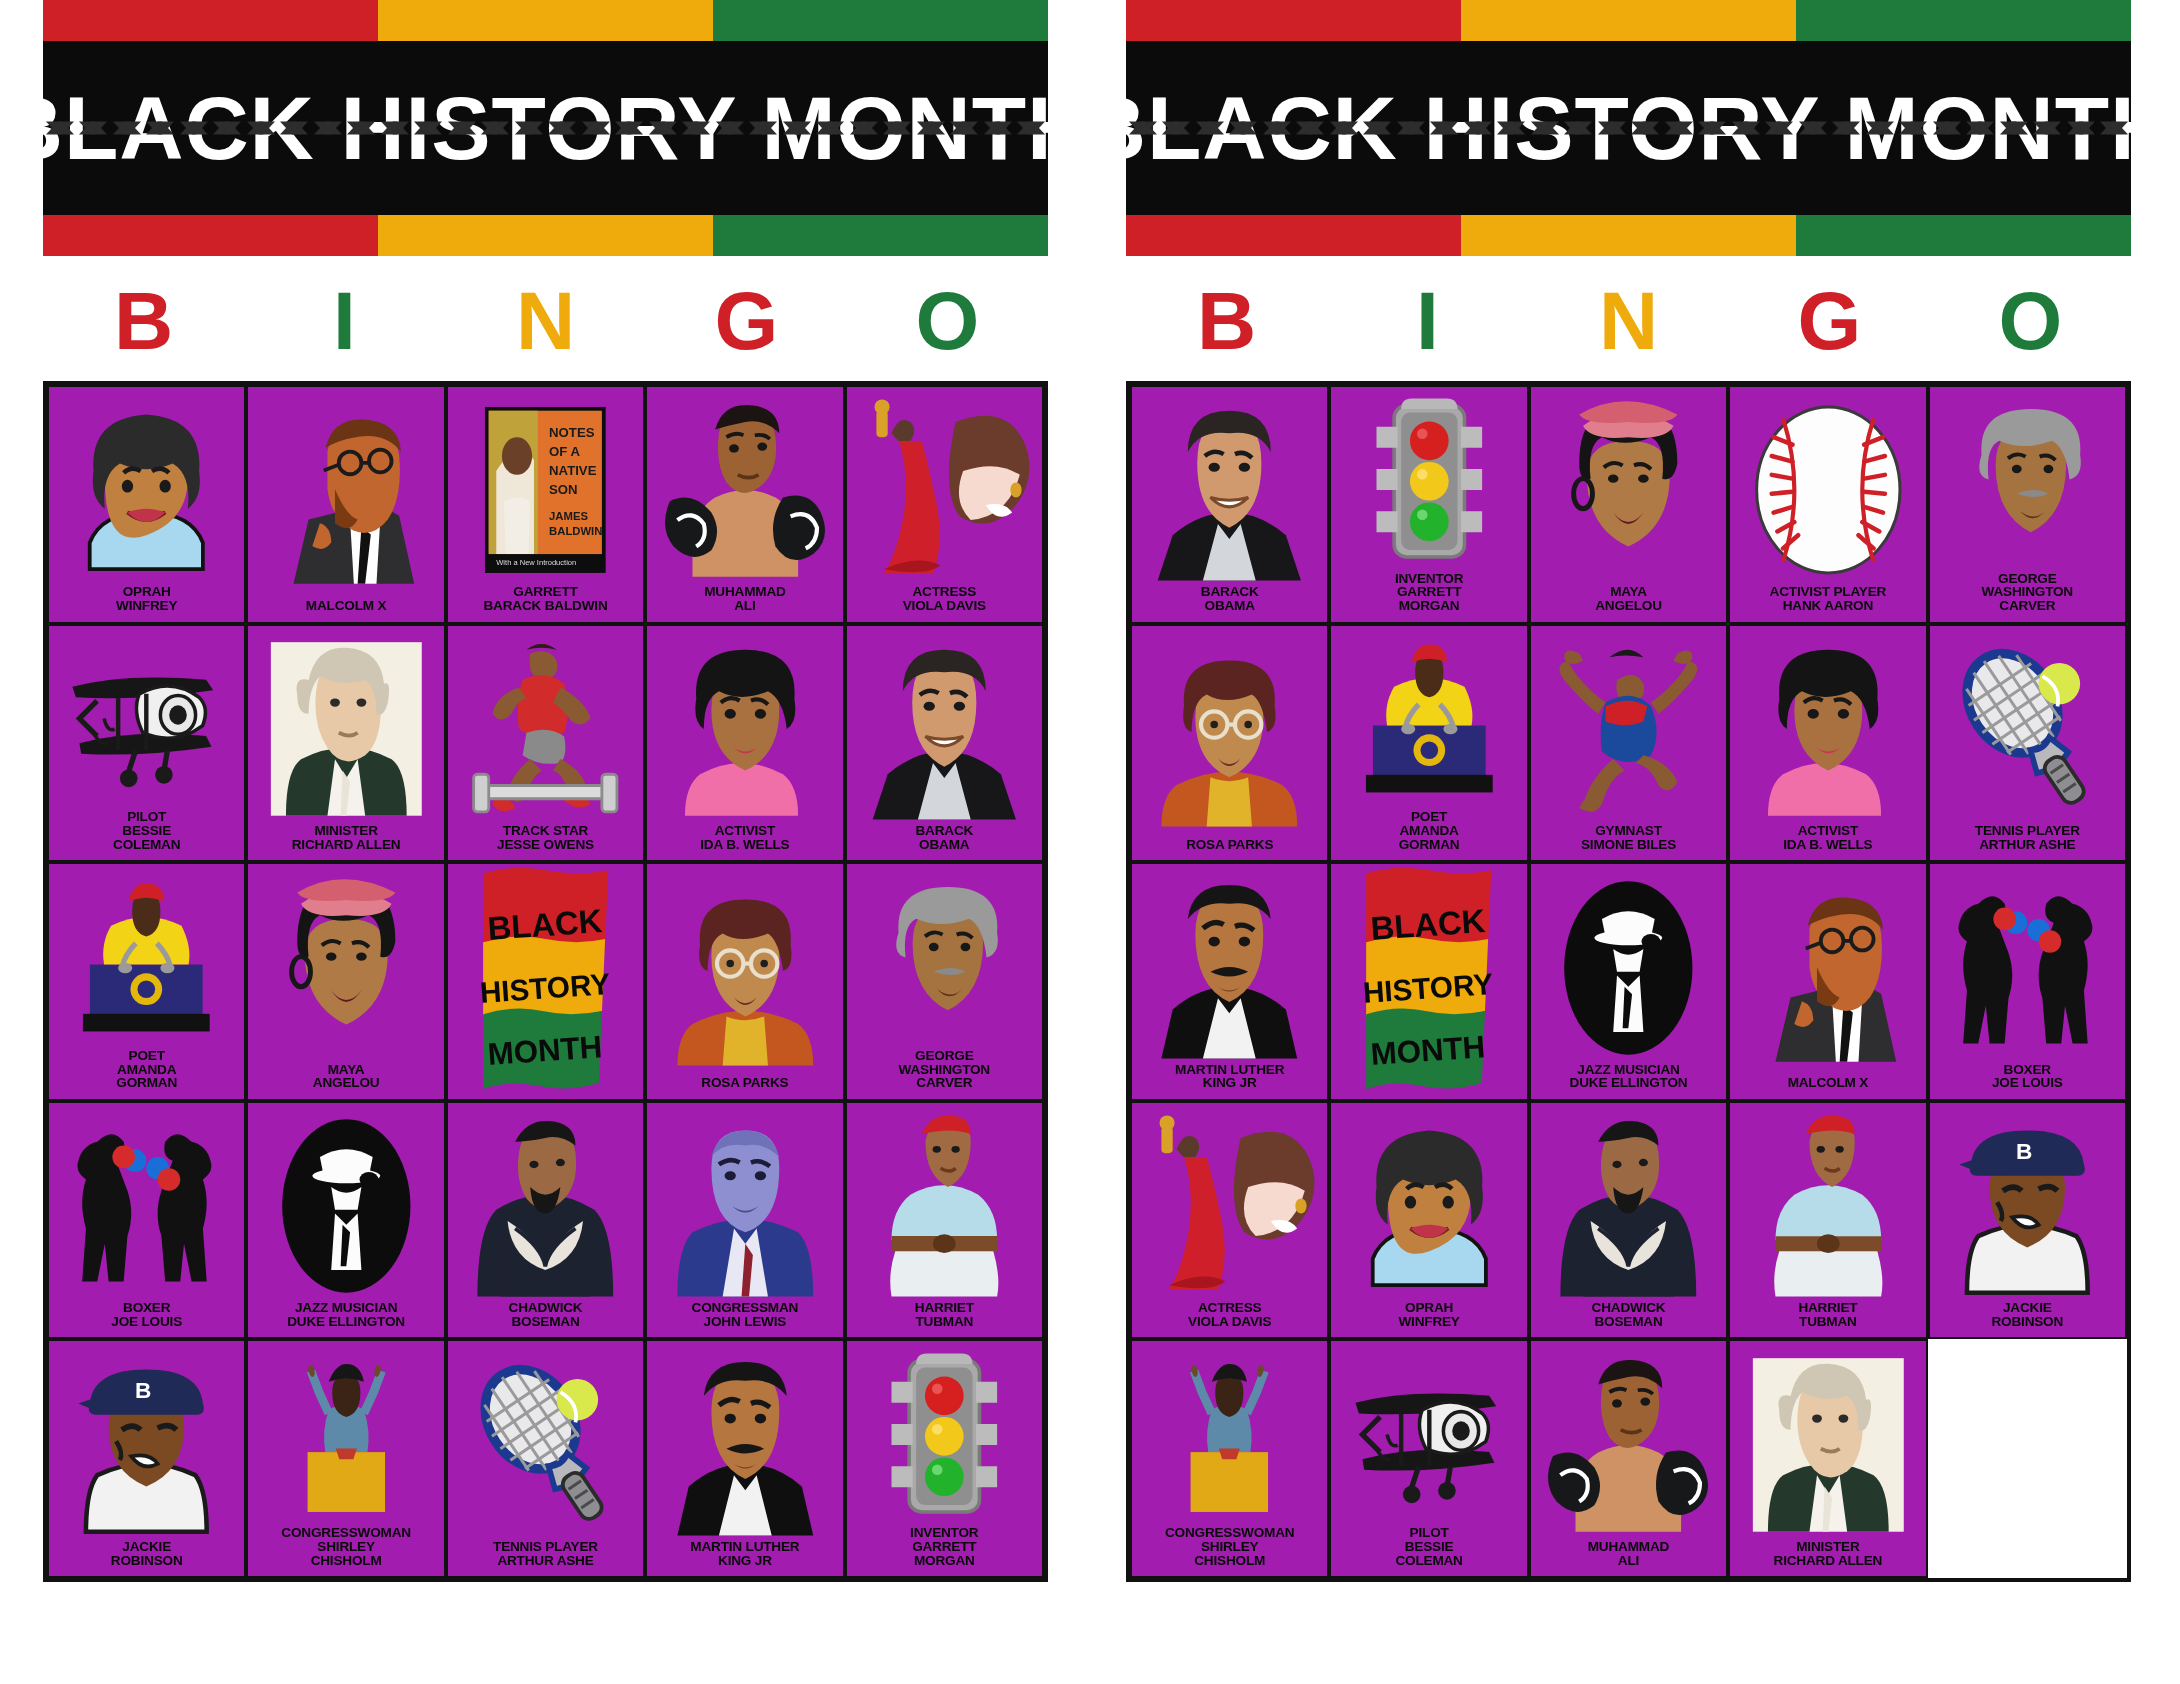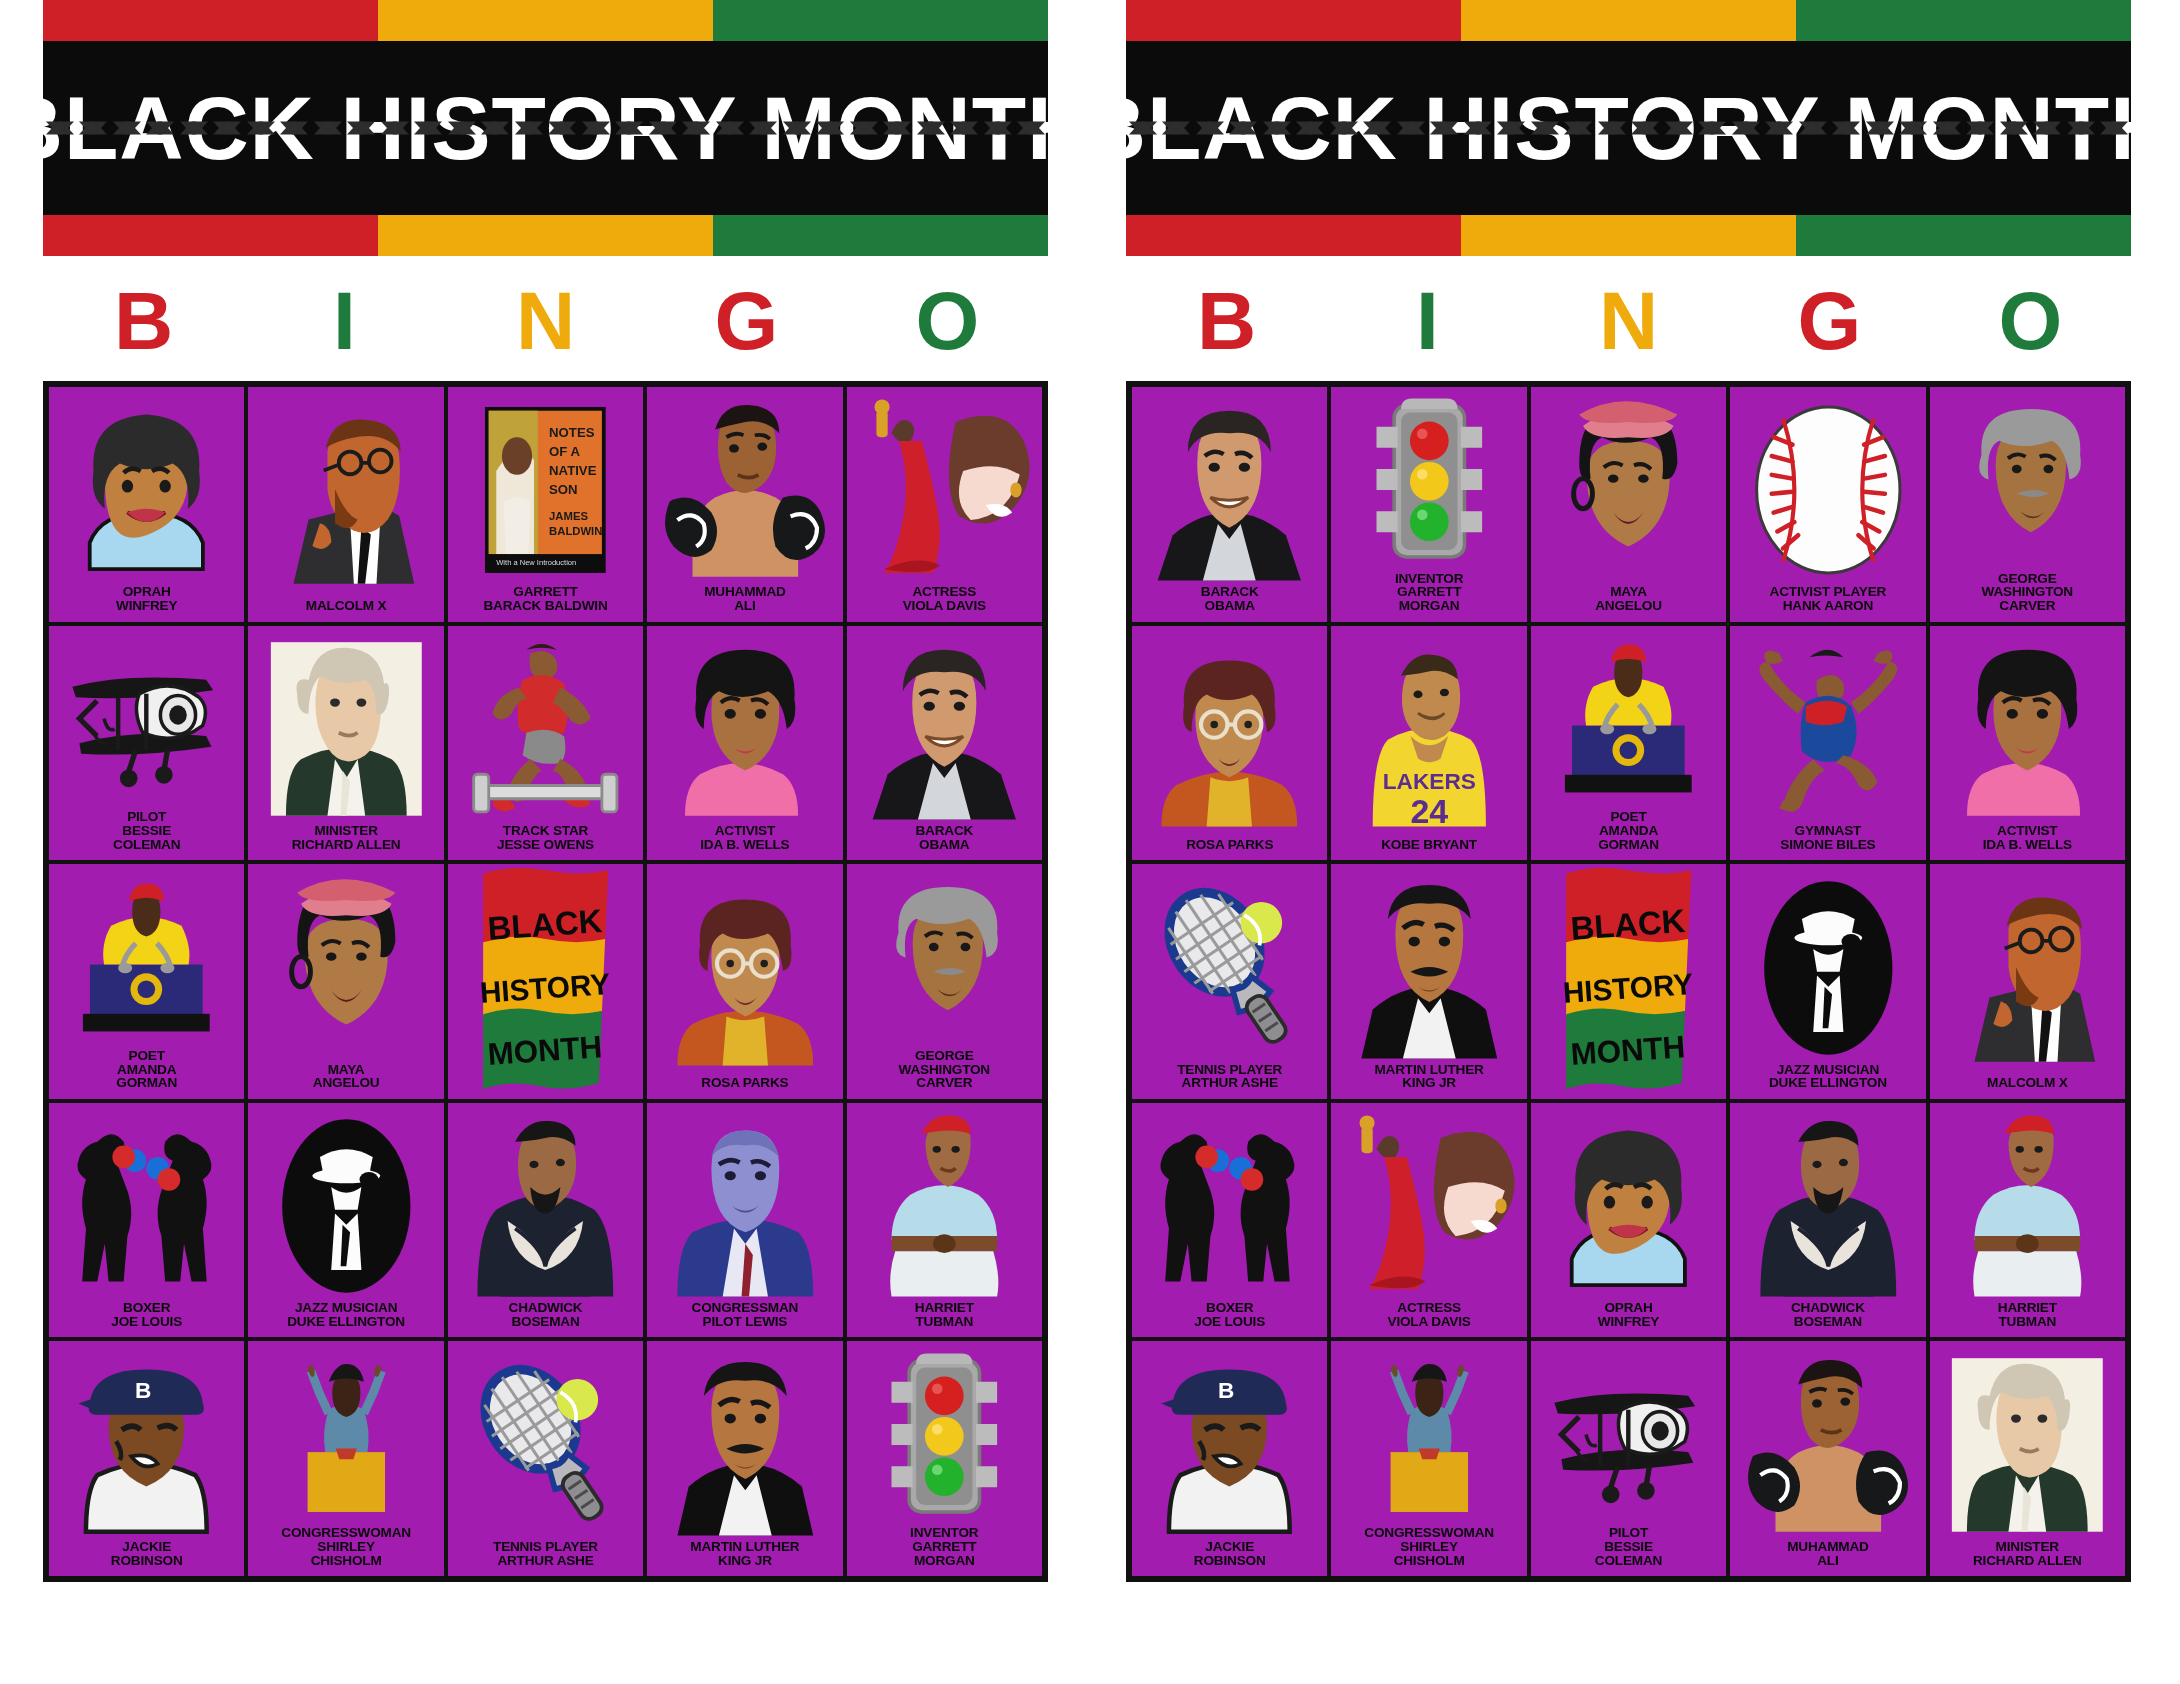--- a/index.html
+++ b/index.html
@@ -503,21 +503,21 @@
     <path d="M32 30 q0-20 18-20 q18 0 18 20 q0 28-18 34 q-18-6-18-34z" fill="#8d8fd0"></path>
     <path d="M32 24 q4-14 18-14 q14 0 18 14 q-8-8-18-6 q-12-2-18 6z" fill="#6f72b8"></path>
     <ellipse cx="42" cy="34" rx="3" ry="2.4" fill="#1c1c38"></ellipse>
     <ellipse cx="58" cy="34" rx="3" ry="2.4" fill="#1c1c38"></ellipse>
     <path d="M36 28 q6-4 11-1 M53 27 q5-2 10 2" stroke="#1c1c38" stroke-width="2.4" fill="none"></path>
     <path d="M43 50 q7 5 14 0 q-7 7-14 0z" fill="#4a4c84"></path>
             </svg>
           </div>
          <div class="lbl md">
             <span class="l">CONGRESSMAN</span>
-            <span class="l">PILOT LEWIS</span>
+            <span class="l">JOHN LEWIS</span>
           </div>
         </div>
         <div class="cell ">
           <div class="art">
             <svg viewBox="0 0 100 100" width="100%" height="100%" preserveAspectRatio="xMidYMid meet">
     <path d="M32 44 q18-10 36 0 q10 8 10 24 H22 q0-16 10-24z" fill="#b6dcea"></path>
     <path d="M22 66 h56 v8 H22z" fill="#7c4b2a"></path>
     <path d="M24 74 h52 q4 14 2 24 H22 q-2-12 2-24z" fill="#e9eef0"></path>
     <path d="M40 16 q2-12 12-12 q12 0 12 12 q0 18-12 24 q-12-6-12-24z" fill="#a06a42"></path>
     <path d="M38 12 q4-10 14-10 q12 0 12 10 q-10-4-26 0z" fill="#cf2027"></path>
@@ -833,38 +833,20 @@
     <path d="M44 62 q6 6 12 0 q-6 8-12 0z" fill="#6b2a28"></path>
             </svg>
           </div>
          <div class="lbl lg">
             <span class="l">ROSA PARKS</span>
           </div>
         </div>
         <div class="cell ">
           <div class="art">
             <svg viewBox="0 0 100 100" width="100%" height="100%" preserveAspectRatio="xMidYMid meet">
-    <path d="M28 52 q22-12 44 0 q8 8 8 46 H20 q0-38 8-46z" fill="#f3d530"></path>
-    <path d="M40 50 q10 10 20 0 l-4 12 q-6 4-12 0z" fill="#c08a4e"></path>
-    <path d="M36 24 q2-14 14-14 q14 0 16 14 q2 18-8 26 q-10 6-18-4 q-6-8-4-22z" fill="#c08a4e"></path>
-    <path d="M35 18 q6-12 16-11 q14 1 14 13 q-8-6-16-4 q-10 2-14 2z" fill="#3a2a1a"></path>
-    <ellipse cx="44" cy="28" rx="2.4" ry="2" fill="#1a1a1a"></ellipse>
-    <ellipse cx="58" cy="27" rx="2.4" ry="2" fill="#1a1a1a"></ellipse>
-    <path d="M44 38 q8 5 14 0 q-6 6-14 0z" fill="#fff" stroke="#6b4a2a" stroke-width="1.4"></path>
-    <text x="50" y="78" font-size="12" font-weight="bold" fill="#5b2d90" text-anchor="middle" font-family="sans-serif">LAKERS</text>
-    <text x="50" y="96" font-size="18" font-weight="bold" fill="#5b2d90" text-anchor="middle" font-family="sans-serif">24</text>
-            </svg>
-          </div>
-         <div class="lbl lg">
-            <span class="l">KOBE BRYANT</span>
-          </div>
-        </div>
-        <div class="cell ">
-          <div class="art">
-            <svg viewBox="0 0 100 100" width="100%" height="100%" preserveAspectRatio="xMidYMid meet">
     <rect x="18" y="52" width="64" height="30" fill="#2a2a78"></rect>
     <rect x="14" y="80" width="72" height="10" fill="#111"></rect>
     <circle cx="50" cy="66" r="9" fill="#e3b70c"></circle>
     <circle cx="50" cy="66" r="5" fill="#2a2a78"></circle>
     <path d="M30 30 q20-10 40 0 q6 12 4 22 H26 q-2-12 4-22z" fill="#f2d316"></path>
     <path d="M42 22 q0-12 8-12 q8 0 8 12 q0 12-8 14 q-8-2-8-14z" fill="#4a2c18"></path>
     <path d="M40 16 q2-10 10-10 q10 0 10 10 q-10-4-20 0z" fill="#cf2027"></path>
     <path d="M44 40 q-6 6-8 14 M56 40 q6 6 8 14" stroke="#9a9a9a" stroke-width="3" fill="none"></path>
     <ellipse cx="38" cy="54" rx="4" ry="3" fill="#9a9a9a"></ellipse>
     <ellipse cx="62" cy="54" rx="4" ry="3" fill="#9a9a9a"></ellipse>

